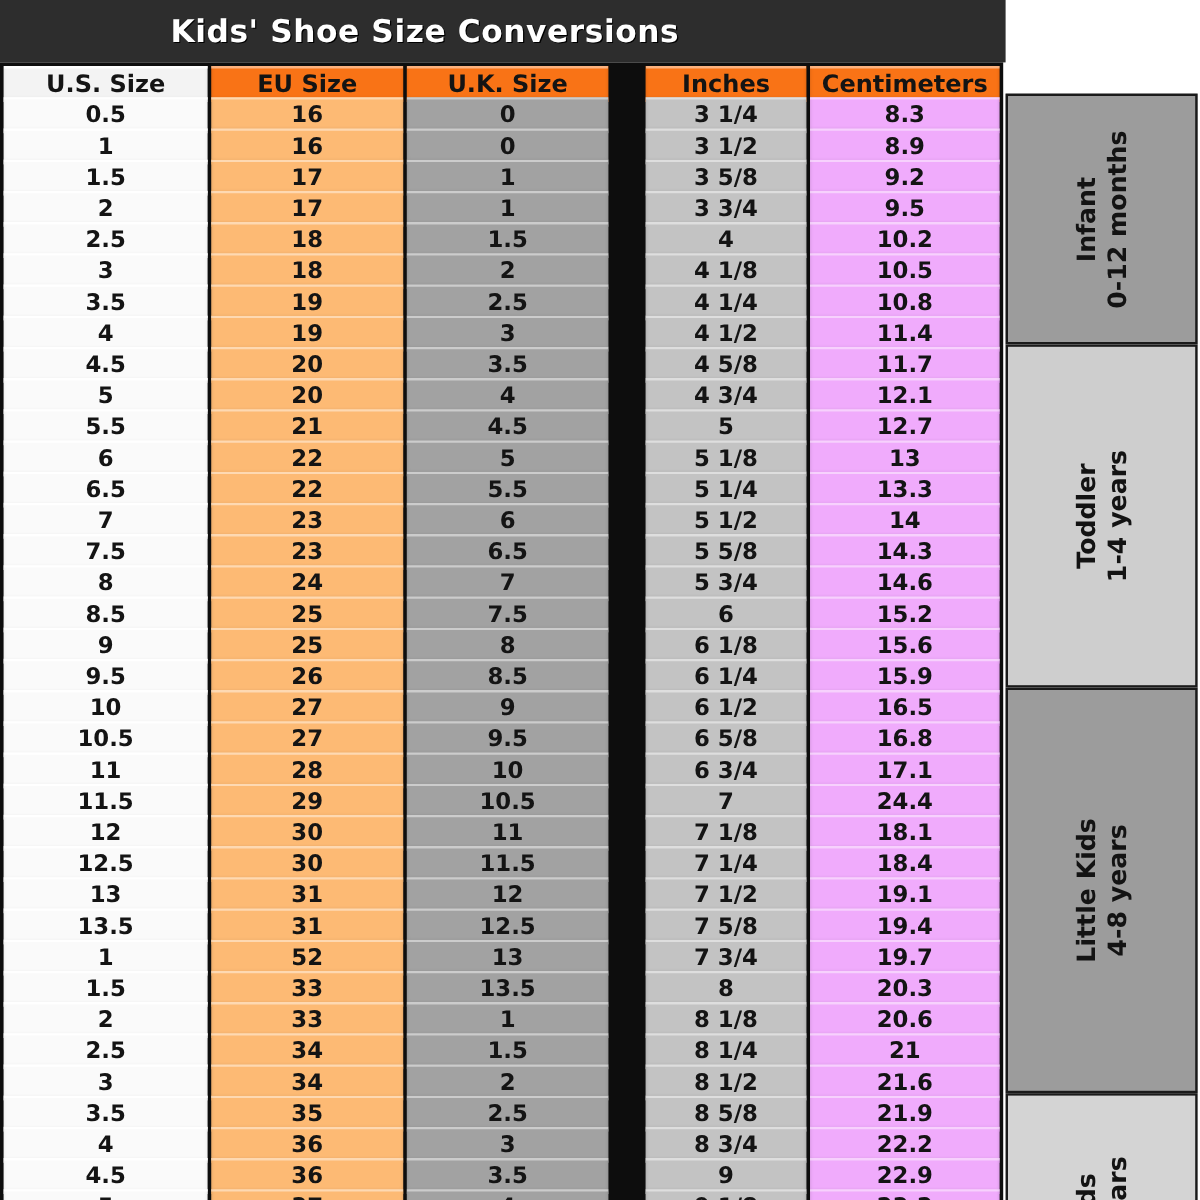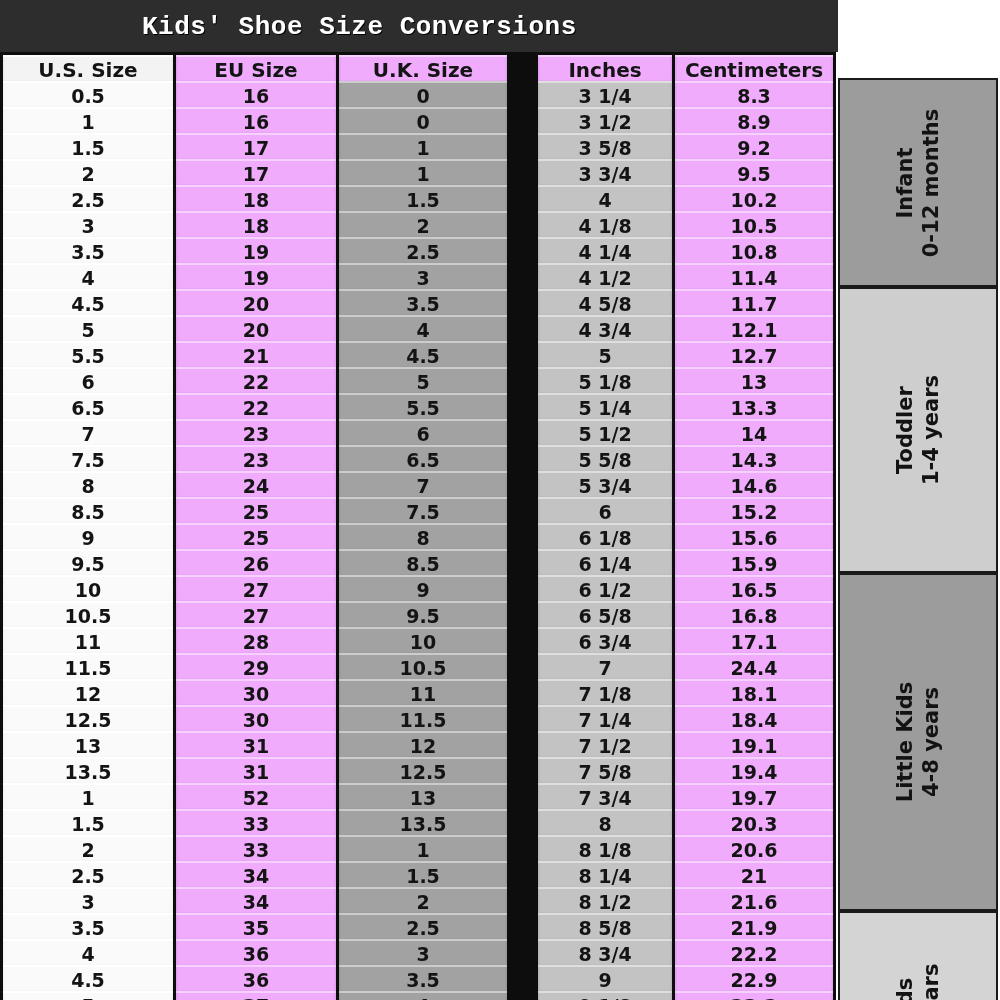--- a/index.html
+++ b/index.html
@@ -24,21 +24,20 @@
     position: absolute;
     left: 142px; top: 0;
     height: 40px;
     line-height: 54px;
     color: #ffffff;
     font-size: 26px;
     font-weight: bold;
     letter-spacing: 0.5px;
     white-space: nowrap;
     text-shadow: 1px 1px 0 #000;
-    font-family: Liberation Mono, monospace;
   }
 
   
   .size-table {
     position: absolute;
     left: 0; top: 52px;
     width: 836px;
     padding: 3px;
     background: #0d0d0d;
     display: grid;
@@ -58,28 +57,28 @@
     font-size: 19px;
     font-weight: bold;
     color: #141414;
     line-height: 1;
     box-shadow: inset 0 2px 0 rgba(255,255,255,0.45),
                 inset 0 -3px 3px rgba(0,0,0,0.18);
     white-space: nowrap;
     overflow: hidden;
   }
   .col-us { background: #fafafa; box-shadow: inset 0 2px 0 rgba(255,255,255,0.9), inset 0 -3px 3px rgba(0,0,0,0.10); }
-  .col-eu { background: #f0abfc; }
+  .col-eu { background: #fdba74; }
   .col-uk { background: #a2a2a2; text-align: right; }
   .col-in { background: #c3c3c3; margin-left: 28px; }
   .col-cm { background: #f0abfc; }
 
   .hdr .cell { font-size: 20px; }
   .hdr .col-us { background: #f3f3f3; }
-  .hdr .col-eu, .hdr .col-uk, .hdr .col-in, .hdr .col-cm { background: #f0abfc; }
+  .hdr .col-eu, .hdr .col-uk, .hdr .col-in, .hdr .col-cm { background: #f97316; }
 
   
   .age-col {
     position: absolute;
     left: 838px; top: 0;
     width: 160px; height: 1000px;
   }
   .age-block {
     position: absolute;
     left: 0;

